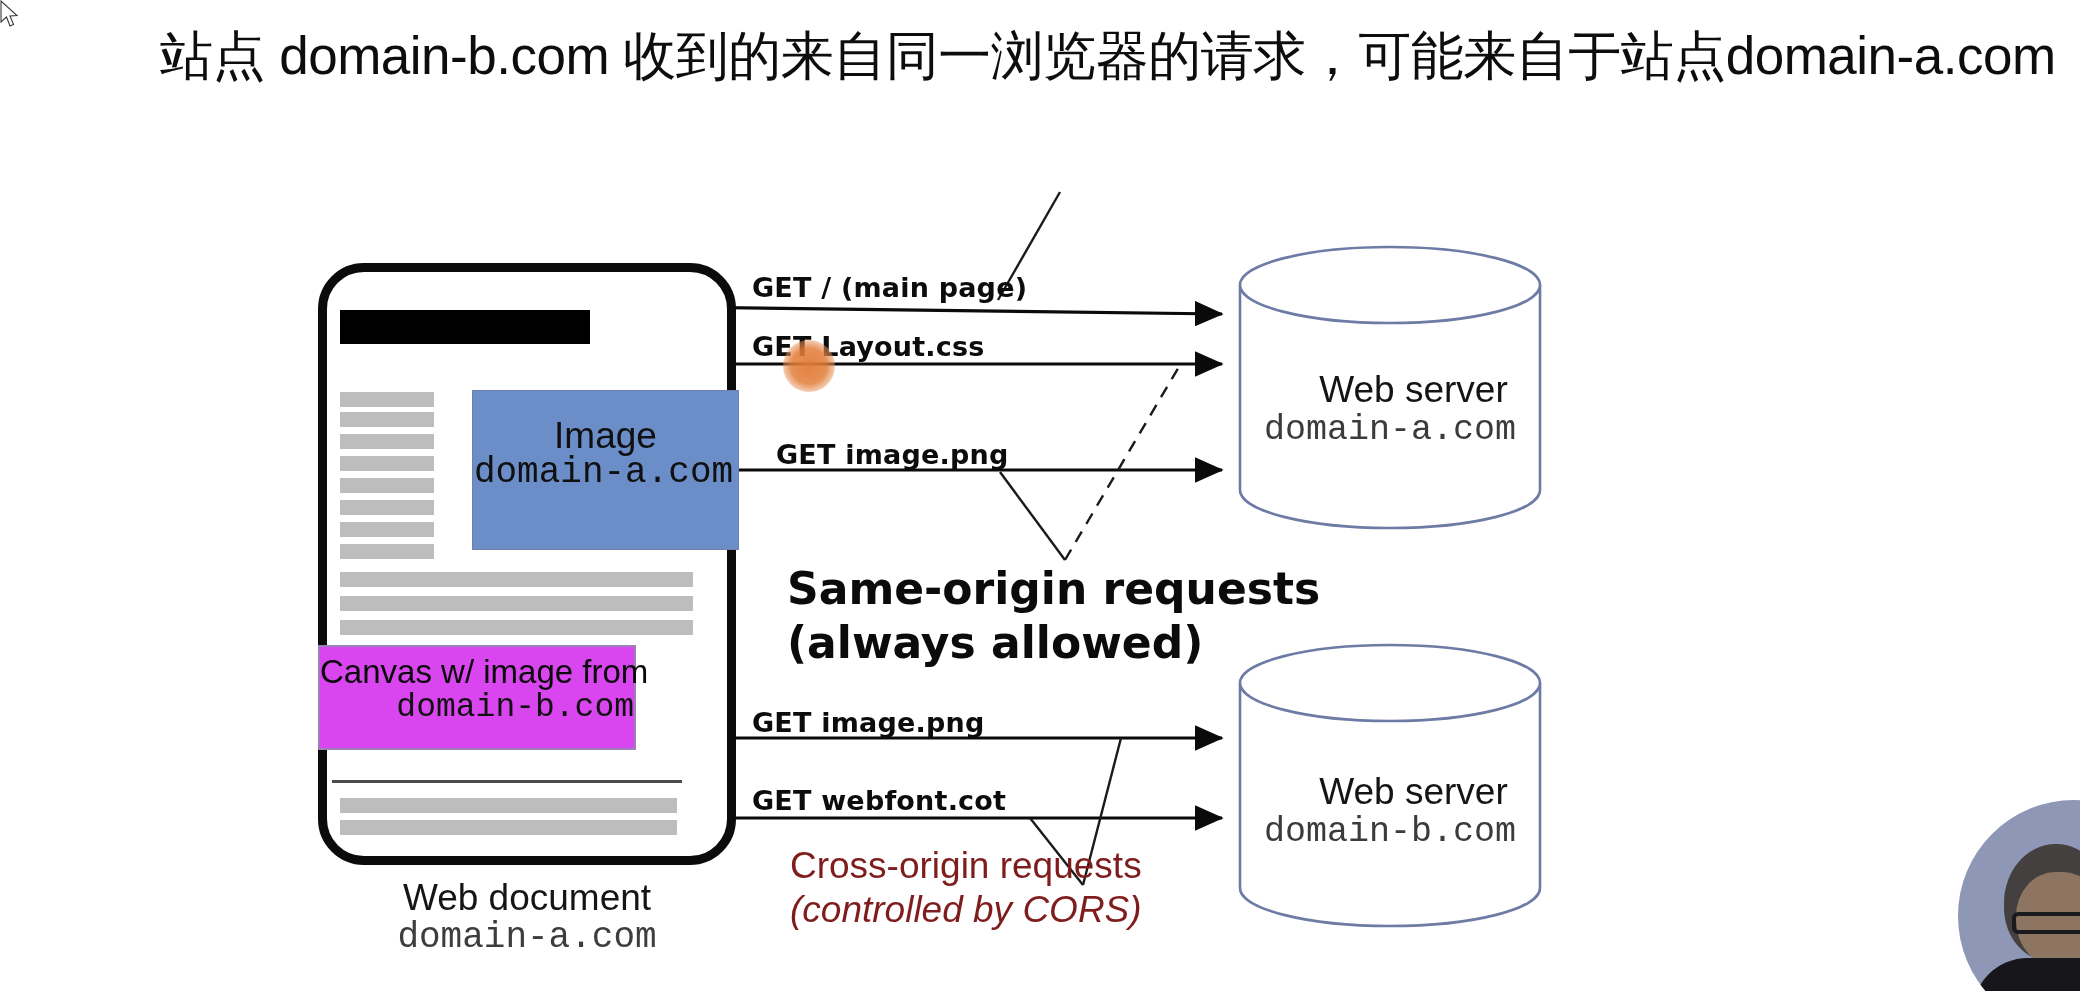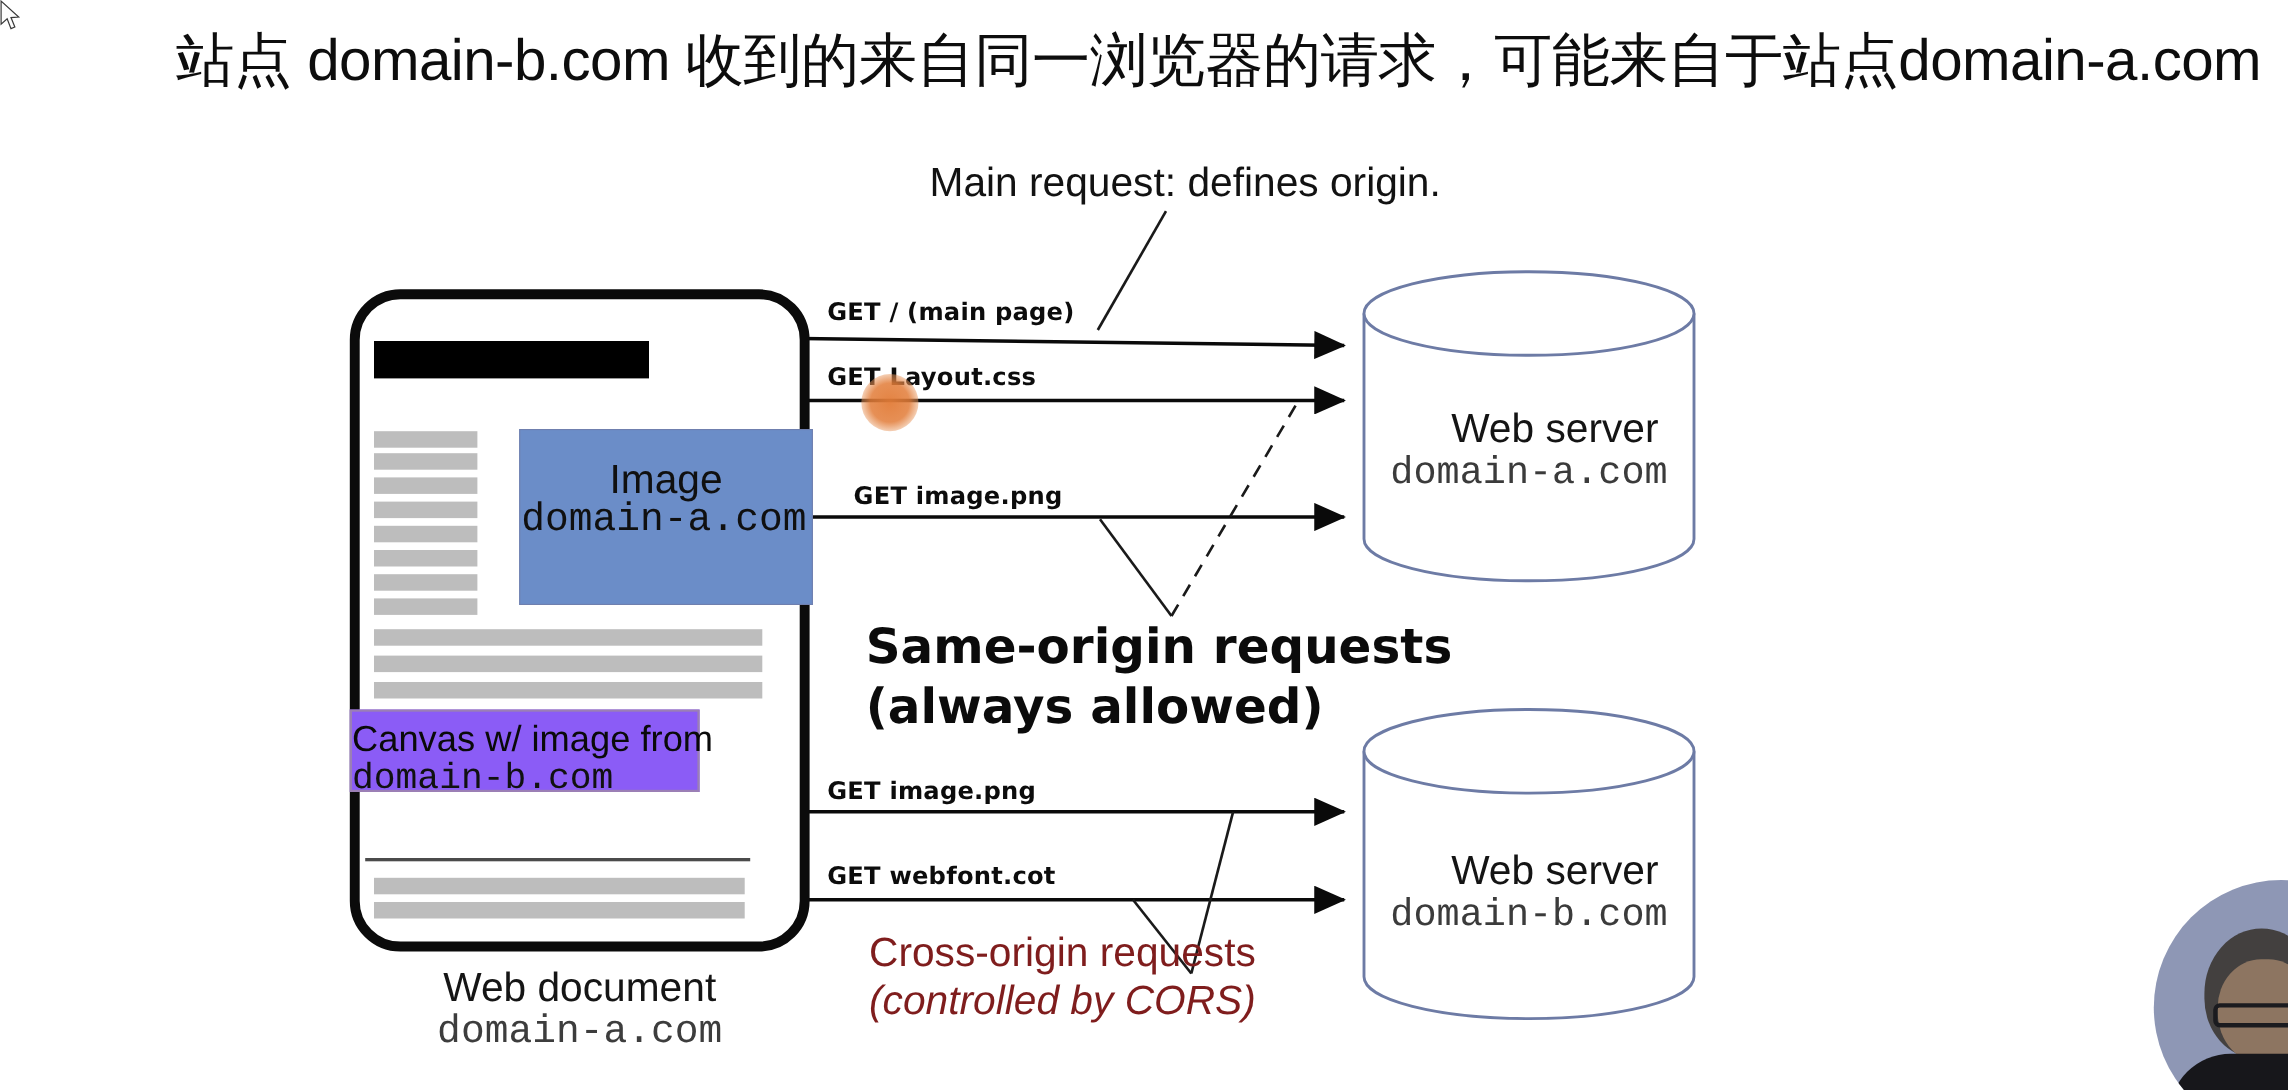--- a/index.html
+++ b/index.html
@@ -105,25 +105,25 @@
     line-height: 1.05;
     font-family: "Liberation Mono", monospace;
     white-space: nowrap;
     margin-left: -4px;
   }
   .canvas-box {
     position: absolute;
     left: -22px;
     top: 345px;
     width: 318px;
-    height: 75px;
-    background: #8b5cf6;
+    height: 105px;
+    background: #d946ef;
     border: 2px solid #9b7fb5;
     box-sizing: border-box;
-    text-align: left;
+    text-align: right;
   }
   .canvas-box .l1 {
     font-size: 33px;
     color: #0a0a0a;
     margin-top: 8px;
     line-height: 1.05;
     white-space: nowrap;
     font-family: "Liberation Sans", sans-serif;
   }
   .canvas-box .l2 {
@@ -151,21 +151,21 @@
     font-size: 36px;
     color: #3d3d3d;
     font-family: "Liberation Mono", monospace;
   }
 
   
   .req-label {
     position: absolute;
     font-family: "DejaVu Sans", sans-serif;
     font-weight: bold;
-    font-size: 22px;
+    font-size: 27px;
     color: #0c0c0c;
     white-space: nowrap;
     letter-spacing: 0.2px;
   }
 
   
   .server-caption {
     position: absolute;
     text-align: center;
     line-height: 1.1;
@@ -392,21 +392,20 @@
 
     <div class="server-caption" style="left:1240px; top:370px;">
       <div class="s1">Web server</div>
       <div class="s2">domain-a.com</div>
     </div>
     <div class="server-caption" style="left:1240px; top:772px;">
       <div class="s1">Web server</div>
       <div class="s2">domain-b.com</div>
     </div>
 
-    <div class="anno-main">Main request: defines origin.</div>
 
     <div class="anno-same">
       <div>Same-origin requests</div>
       <div>(always allowed)</div>
     </div>
 
     <div class="anno-cross">
       <div>Cross-origin requests</div>
       <div class="ital">(controlled by CORS)</div>
     </div>

